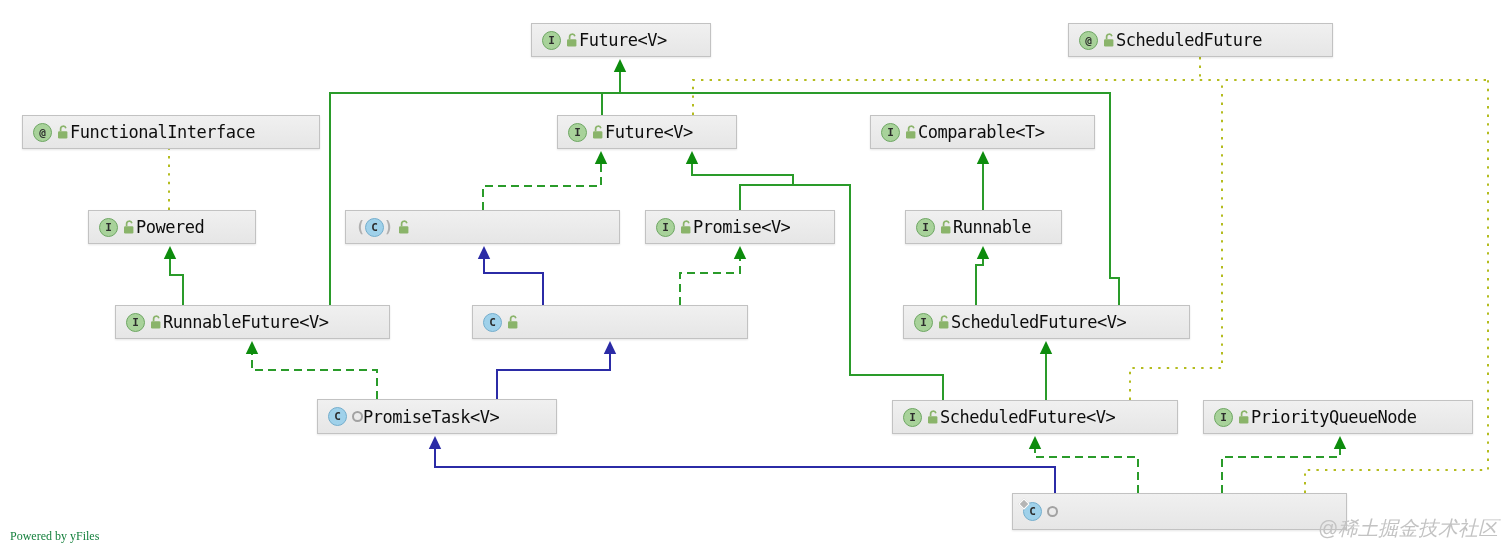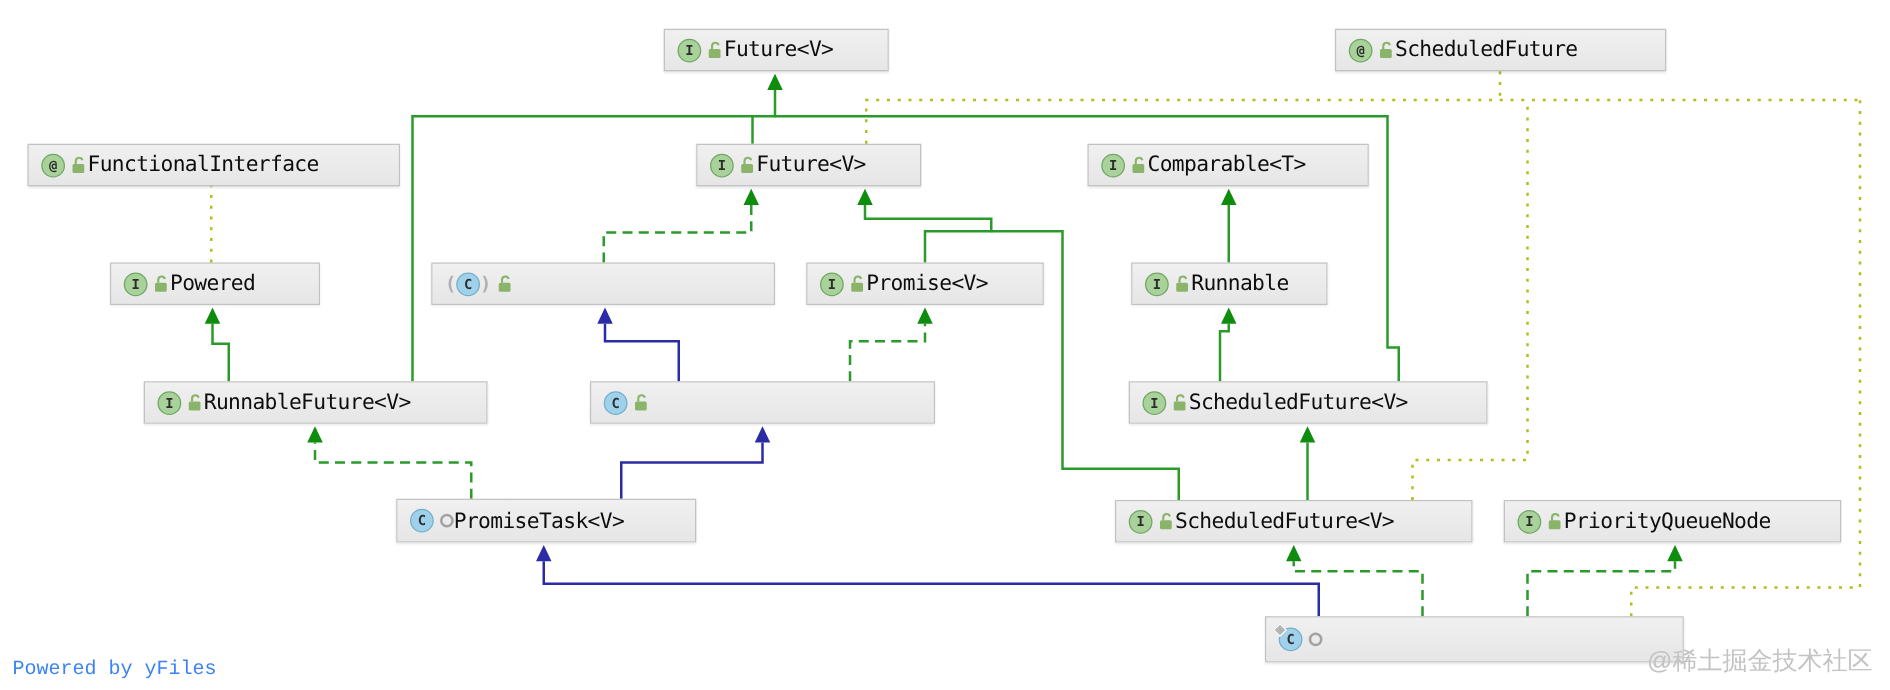--- a/index.html
+++ b/index.html
@@ -14,24 +14,24 @@
   .circ{display:inline-block;width:17px;height:17px;border-radius:50%;text-align:center;
         line-height:17px;font-size:11px;font-weight:bold;color:#2c2c2c;flex:0 0 auto;}
   .circ.green{background:#a8d29a;border:1px solid #6ea763;}
   .circ.blue{background:#9fd1ea;border:1px solid #74aecd;}
   .paren{color:#b0b0b0;font-size:15px;font-weight:bold;flex:0 0 auto;line-height:17px;}
   .vis{margin-left:5px;flex:0 0 auto;display:inline-flex;align-items:center;}
   .pkg-circle{display:inline-block;width:7px;height:7px;border:2px solid #a2a2a2;
               border-radius:50%;background:transparent;}
   .final-mark{position:absolute;left:7px;top:6px;width:6px;height:6px;background:#b5b5b5;
               transform:rotate(45deg);border:1px solid #fff;}
-  .powered{position:absolute;left:10px;bottom:8px;font-family:Liberation Mono, monospace;
-           font-size:16px;color:#3b82f6;}
+  .powered{position:absolute;left:10px;bottom:8px;font-family:Liberation Serif, serif;
+           font-size:12px;color:#15803d;}
   .watermark{position:absolute;right:14px;bottom:10px;font-family:"Liberation Sans",sans-serif;
-             font-size:20px;color:#c3c3c3;}
+             font-size:20px;color:#c3c3c3;font-style:italic;}
 </style>
 </head>
 <body>
 
 <div id="canvas">
   <svg id="edges" width="1512" height="552">
       <g>
         <polyline points="183,305 183,275 170,275 170,259" fill="none" stroke="#2a9b2a" stroke-width="2"></polyline>
         <path d="M170,246 L176.2,259 L163.8,259 Z" fill="#0d8c0d"></path>
       </g>

